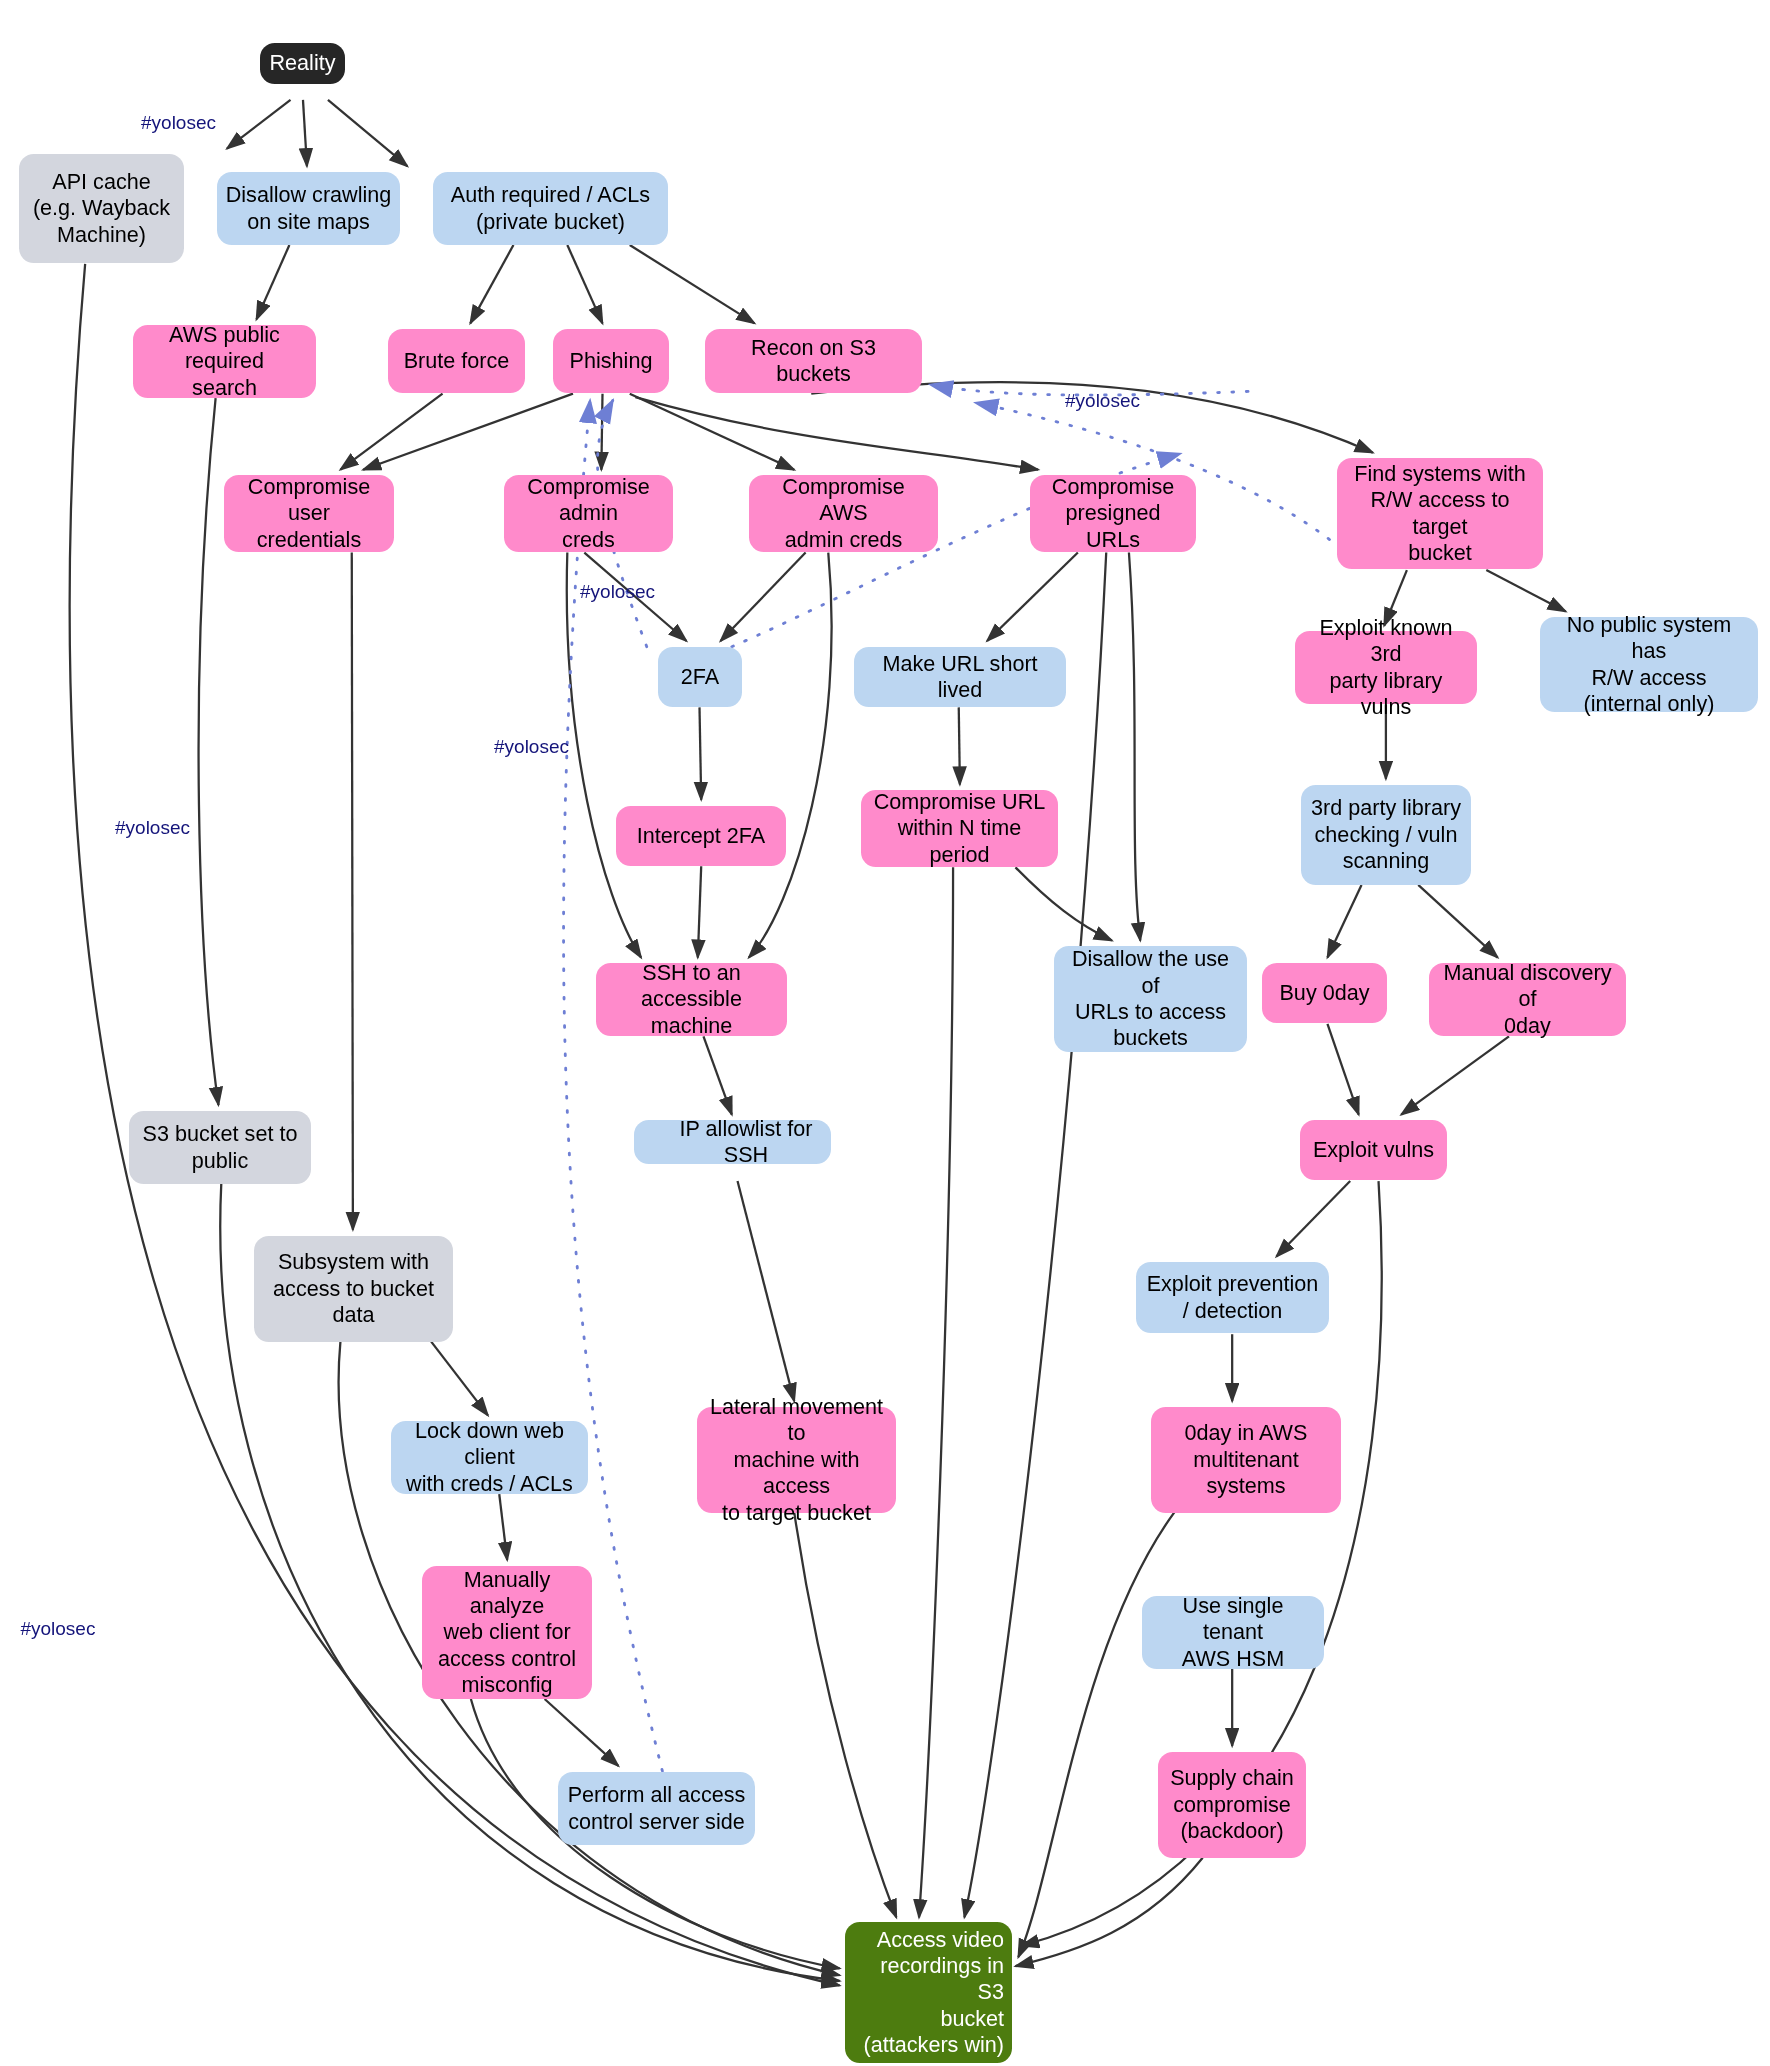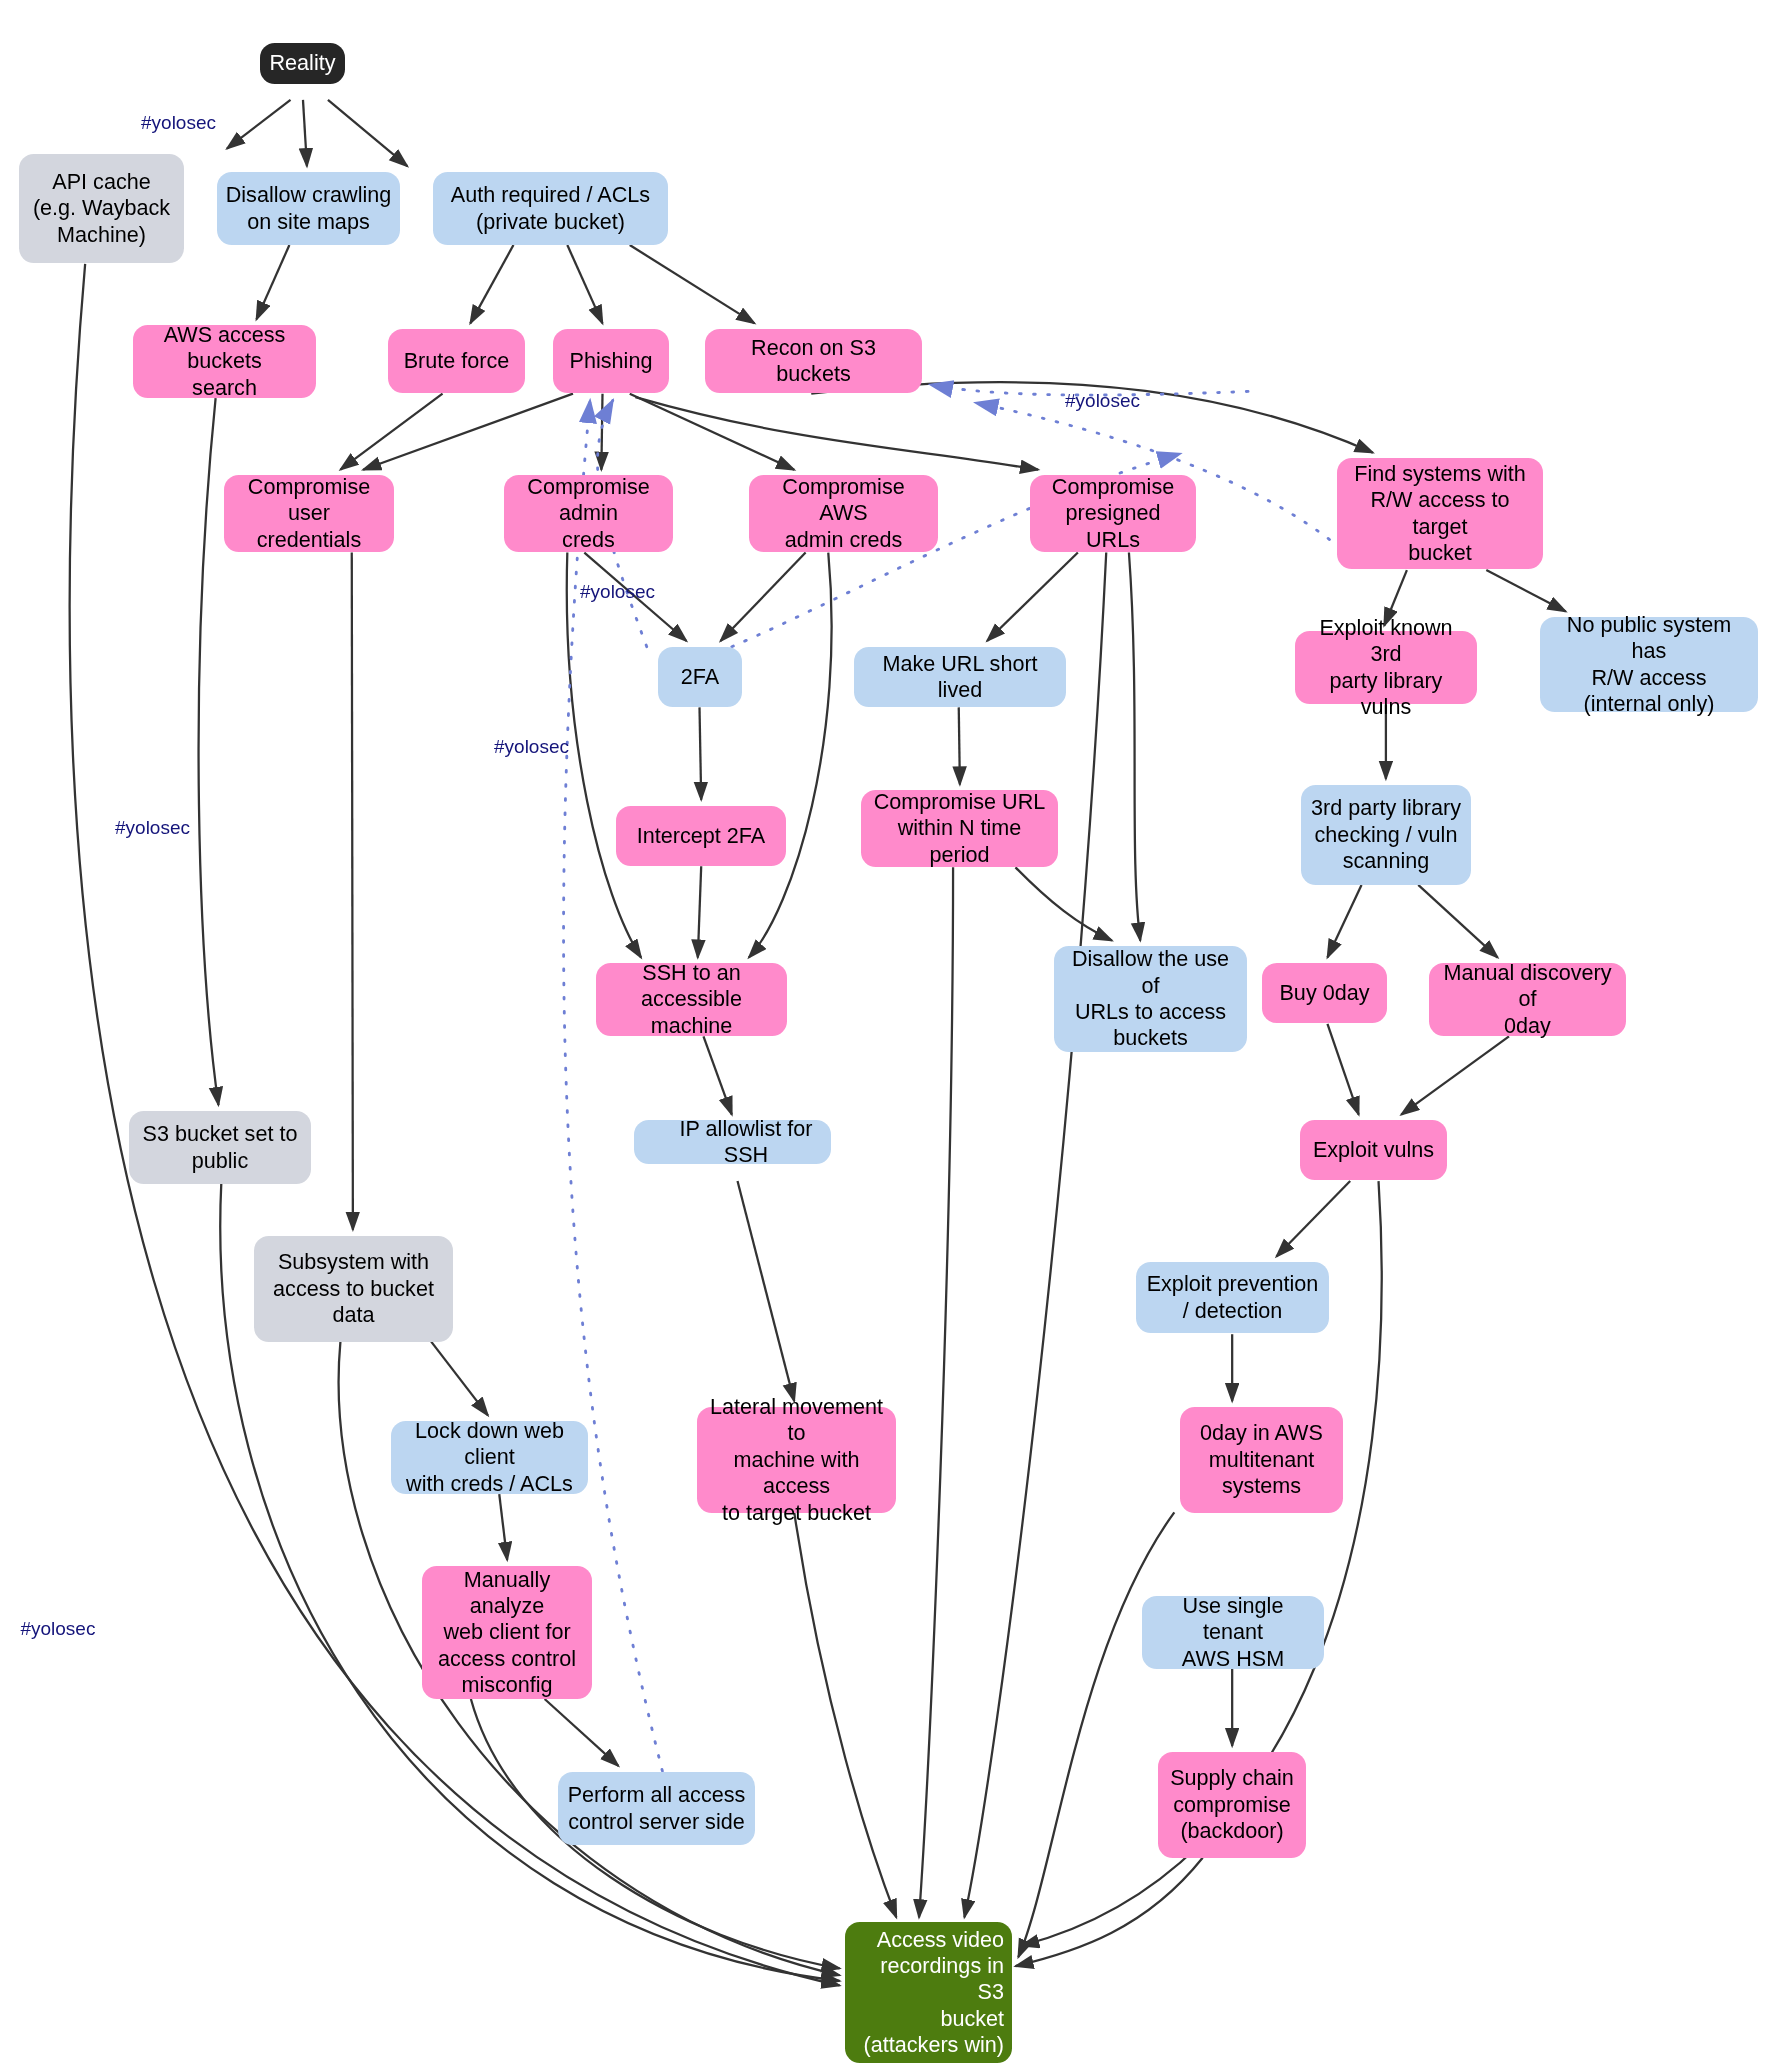--- a/index.html
+++ b/index.html
@@ -125,21 +125,21 @@
 
   <div id="nodes">
       <div class="node n-black" style="left: 260px; top: 43px; width: 85px; height: 41px;">Reality</div>
       <div class="node n-gray" style="left: 19px; top: 154px; width: 165px; height: 109px;">API cache
 (e.g. Wayback
 Machine)</div>
       <div class="node n-blue" style="left: 217px; top: 172px; width: 183px; height: 73px;">Disallow crawling
 on site maps</div>
       <div class="node n-blue" style="left: 433px; top: 172px; width: 235px; height: 73px;">Auth required / ACLs
 (private bucket)</div>
-      <div class="node n-pink" style="left: 133px; top: 325px; width: 183px; height: 73px;">AWS access buckets
+      <div class="node n-pink" style="left: 133px; top: 325px; width: 183px; height: 73px;">AWS public required
 search</div>
       <div class="node n-pink" style="left: 388px; top: 329px; width: 137px; height: 64px;">Brute force</div>
       <div class="node n-pink" style="left: 553px; top: 329px; width: 116px; height: 64px;">Phishing</div>
       <div class="node n-pink" style="left: 705px; top: 329px; width: 217px; height: 64px;">Recon on S3 buckets</div>
       <div class="node n-pink" style="left: 224px; top: 475px; width: 170px; height: 77px;">Compromise user
 credentials</div>
       <div class="node n-pink" style="left: 504px; top: 475px; width: 169px; height: 77px;">Compromise admin
 creds</div>
       <div class="node n-pink" style="left: 749px; top: 475px; width: 189px; height: 77px;">Compromise AWS
 admin creds</div>
@@ -176,21 +176,21 @@
       <div class="node n-gray" style="left: 254px; top: 1236px; width: 199px; height: 106px;">Subsystem with
 access to bucket
 data</div>
       <div class="node n-blue" style="left: 1136px; top: 1262px; width: 193px; height: 71px;">Exploit prevention
 / detection</div>
       <div class="node n-blue" style="left: 391px; top: 1421px; width: 197px; height: 73px;">Lock down web client
 with creds / ACLs</div>
       <div class="node n-pink" style="left: 697px; top: 1407px; width: 199px; height: 106px;">Lateral movement to
 machine with access
 to target bucket</div>
-      <div class="node n-pink" style="left: 1151px; top: 1407px; width: 163px; height: 106px; margin-left: 29px;">0day in AWS
+      <div class="node n-pink" style="left: 1151px; top: 1407px; width: 190px; height: 106px;">0day in AWS
 multitenant
 systems</div>
       <div class="node n-pink" style="left: 422px; top: 1566px; width: 170px; height: 133px;">Manually analyze
 web client for
 access control
 misconfig</div>
       <div class="node n-blue" style="left: 1142px; top: 1596px; width: 182px; height: 73px;">Use single tenant
 AWS HSM</div>
       <div class="node n-blue" style="left: 558px; top: 1772px; width: 197px; height: 73px;">Perform all access
 control server side</div>

